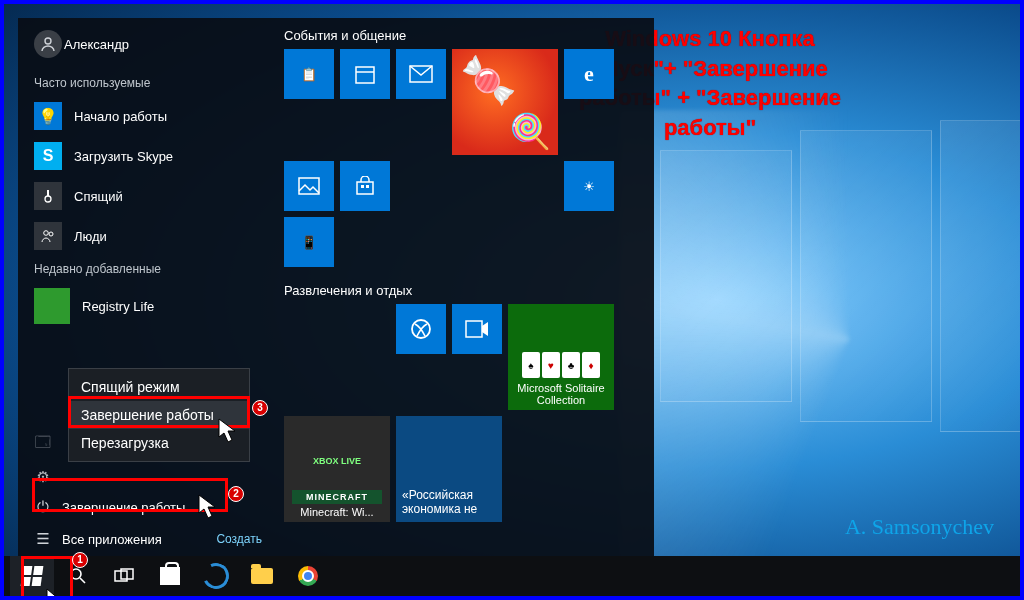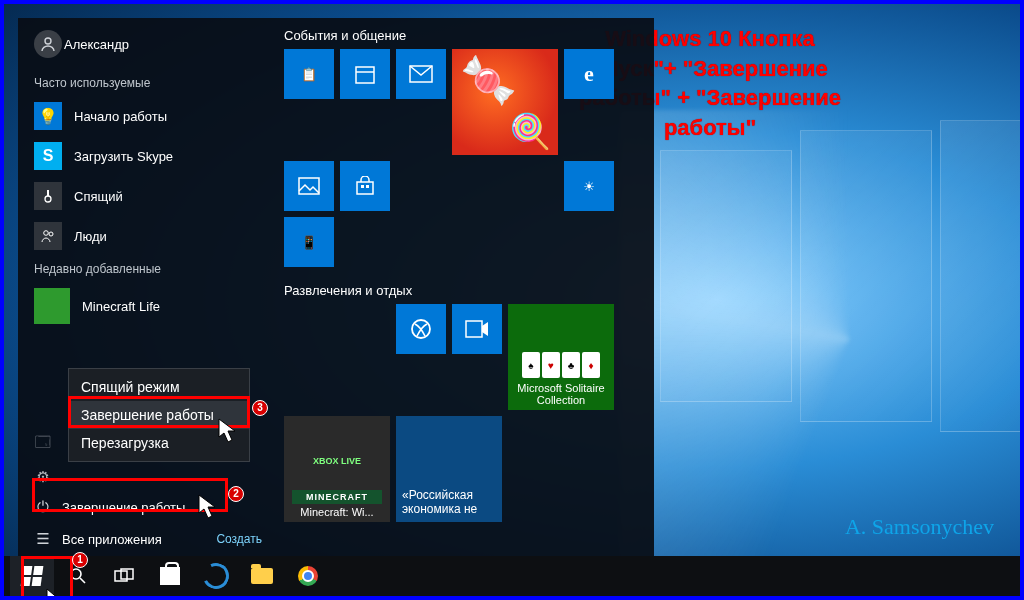--- a/index.html
+++ b/index.html
@@ -136,21 +136,21 @@
           <i></i>
           <i></i>
           <i></i>
           <i></i>
           <i></i>
           <i></i>
           <i></i>
           <i></i>
           <i></i>
         </span>
-      <span>Minecraft Life</span>
+      <span>Registry Life</span>
     </div>
 
     <div class="popup">
       <div class="pi">Спящий режим</div>
       <div class="pi hl">Завершение работы</div>
       <div class="pi">Перезагрузка</div>
     </div>
 
     <div class="bottom">
       <div class="brow" style="opacity:.5">

